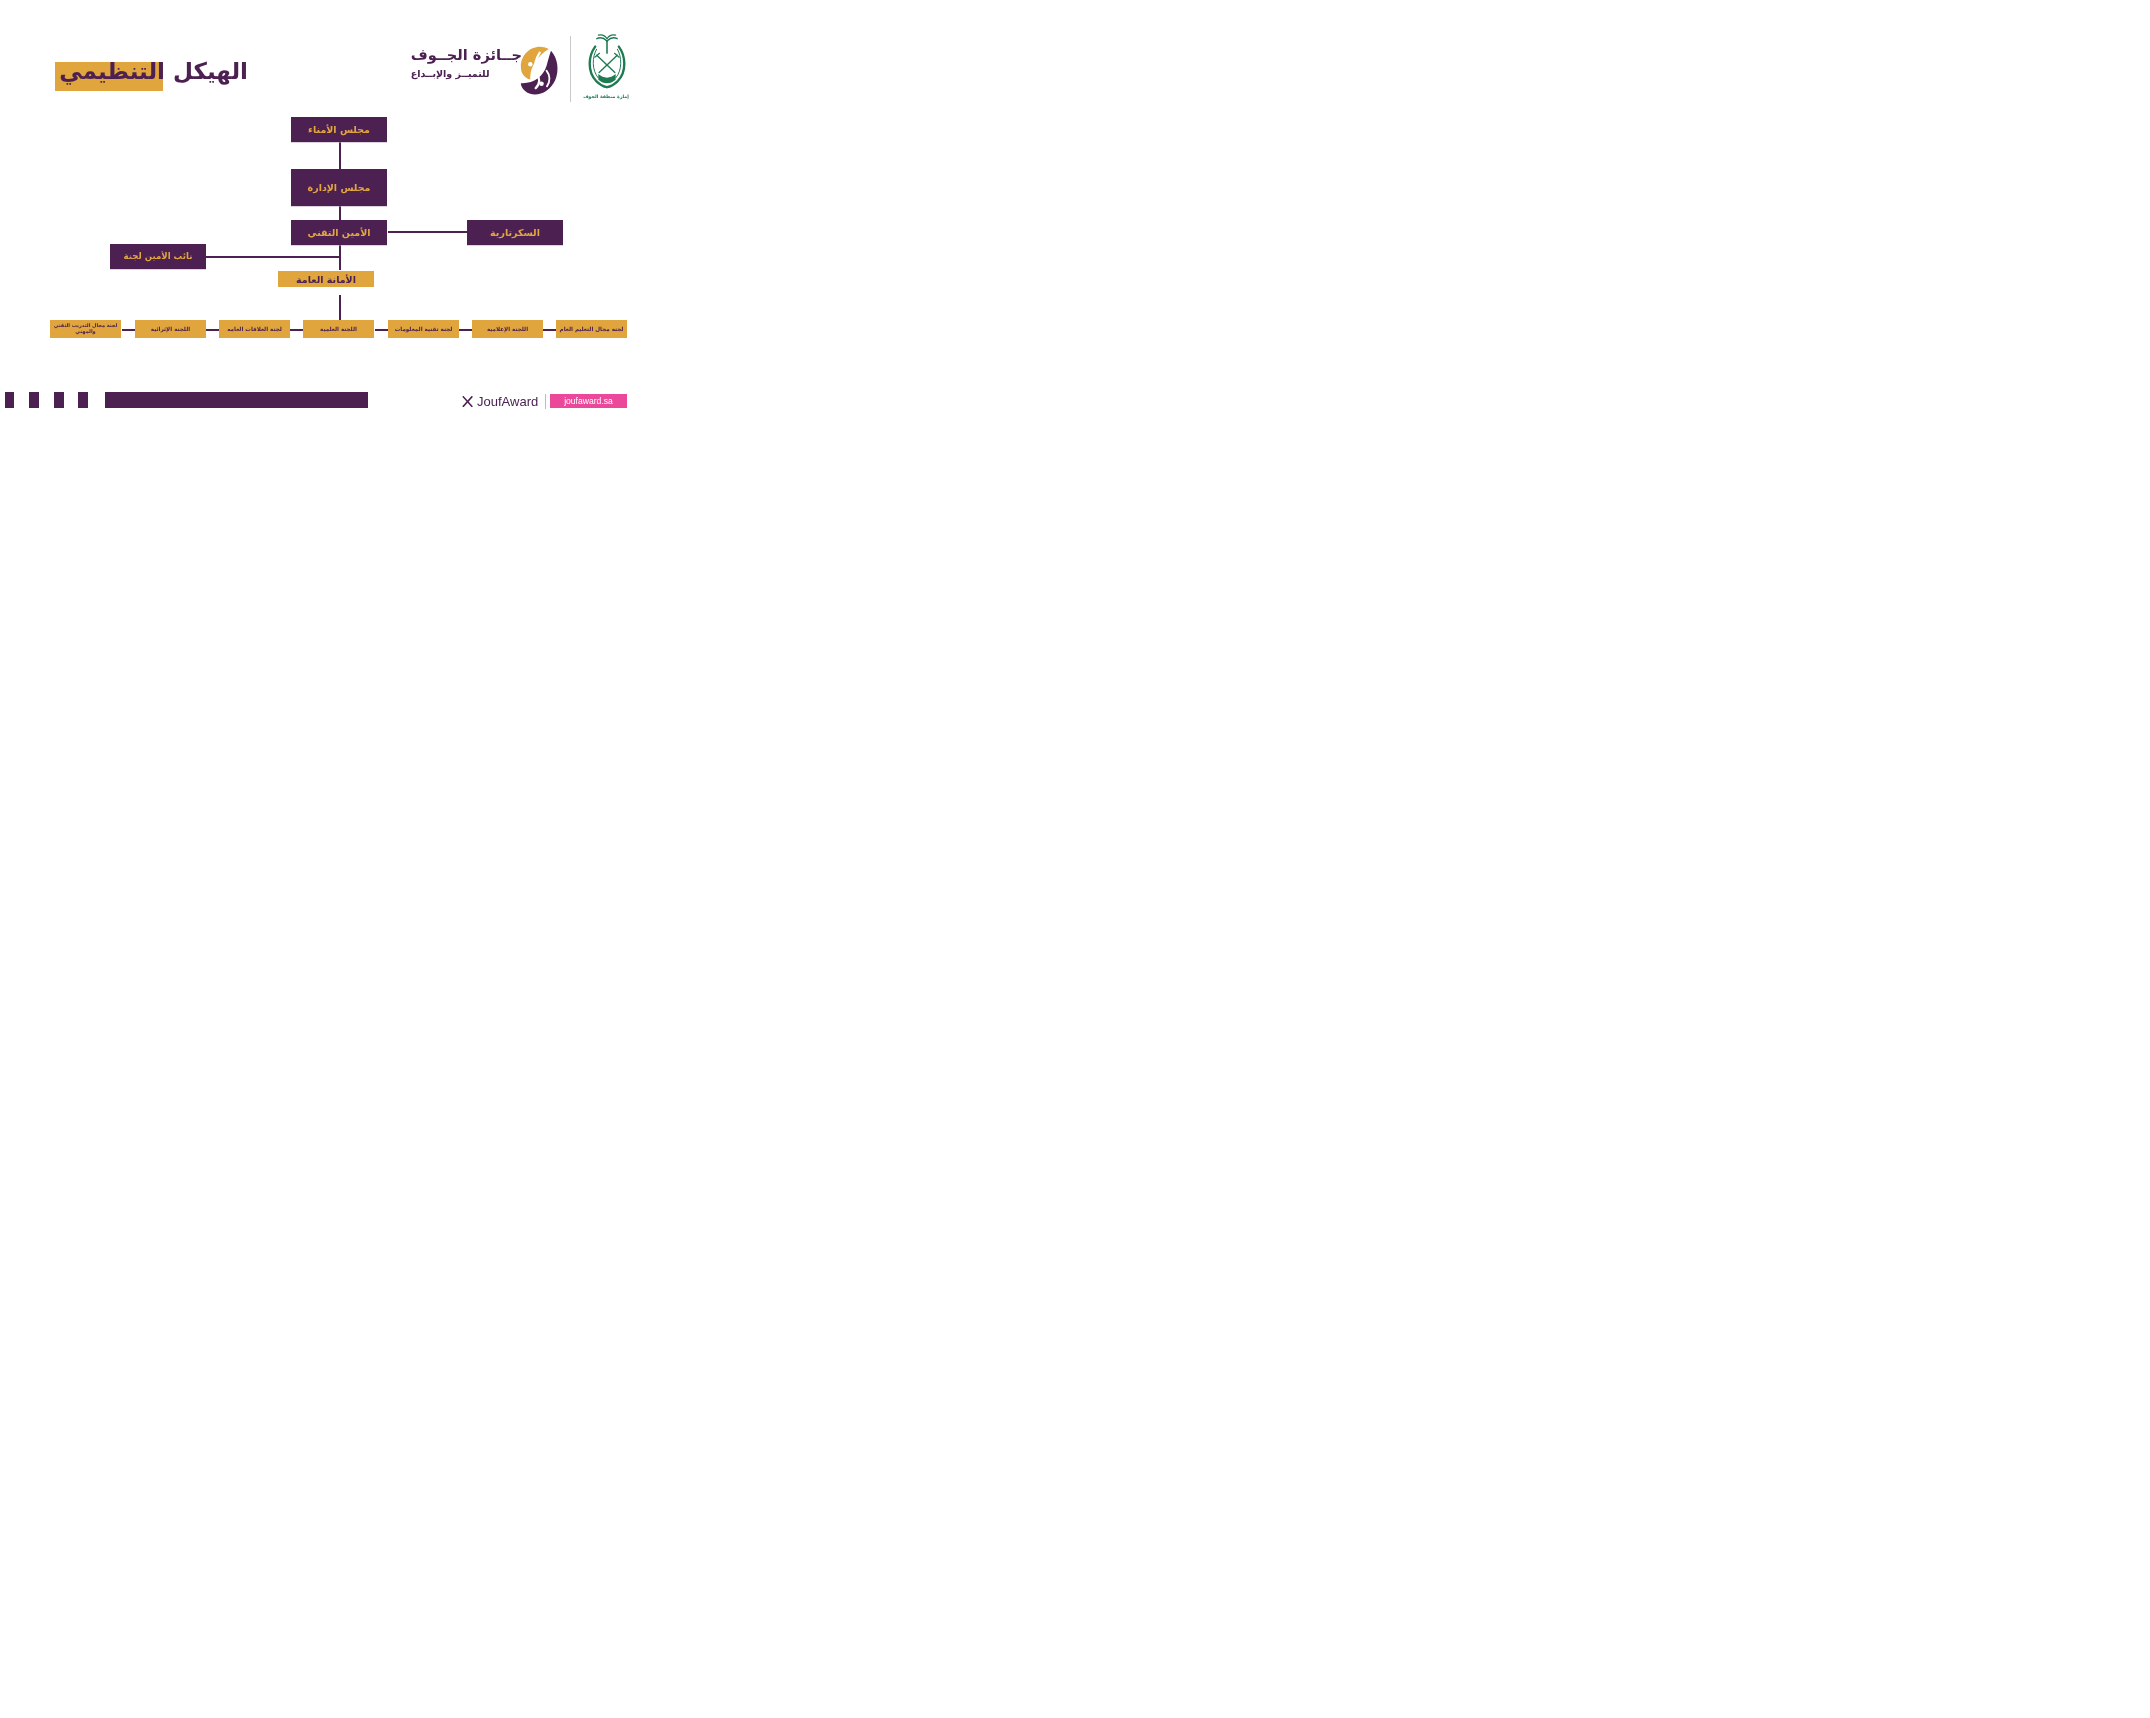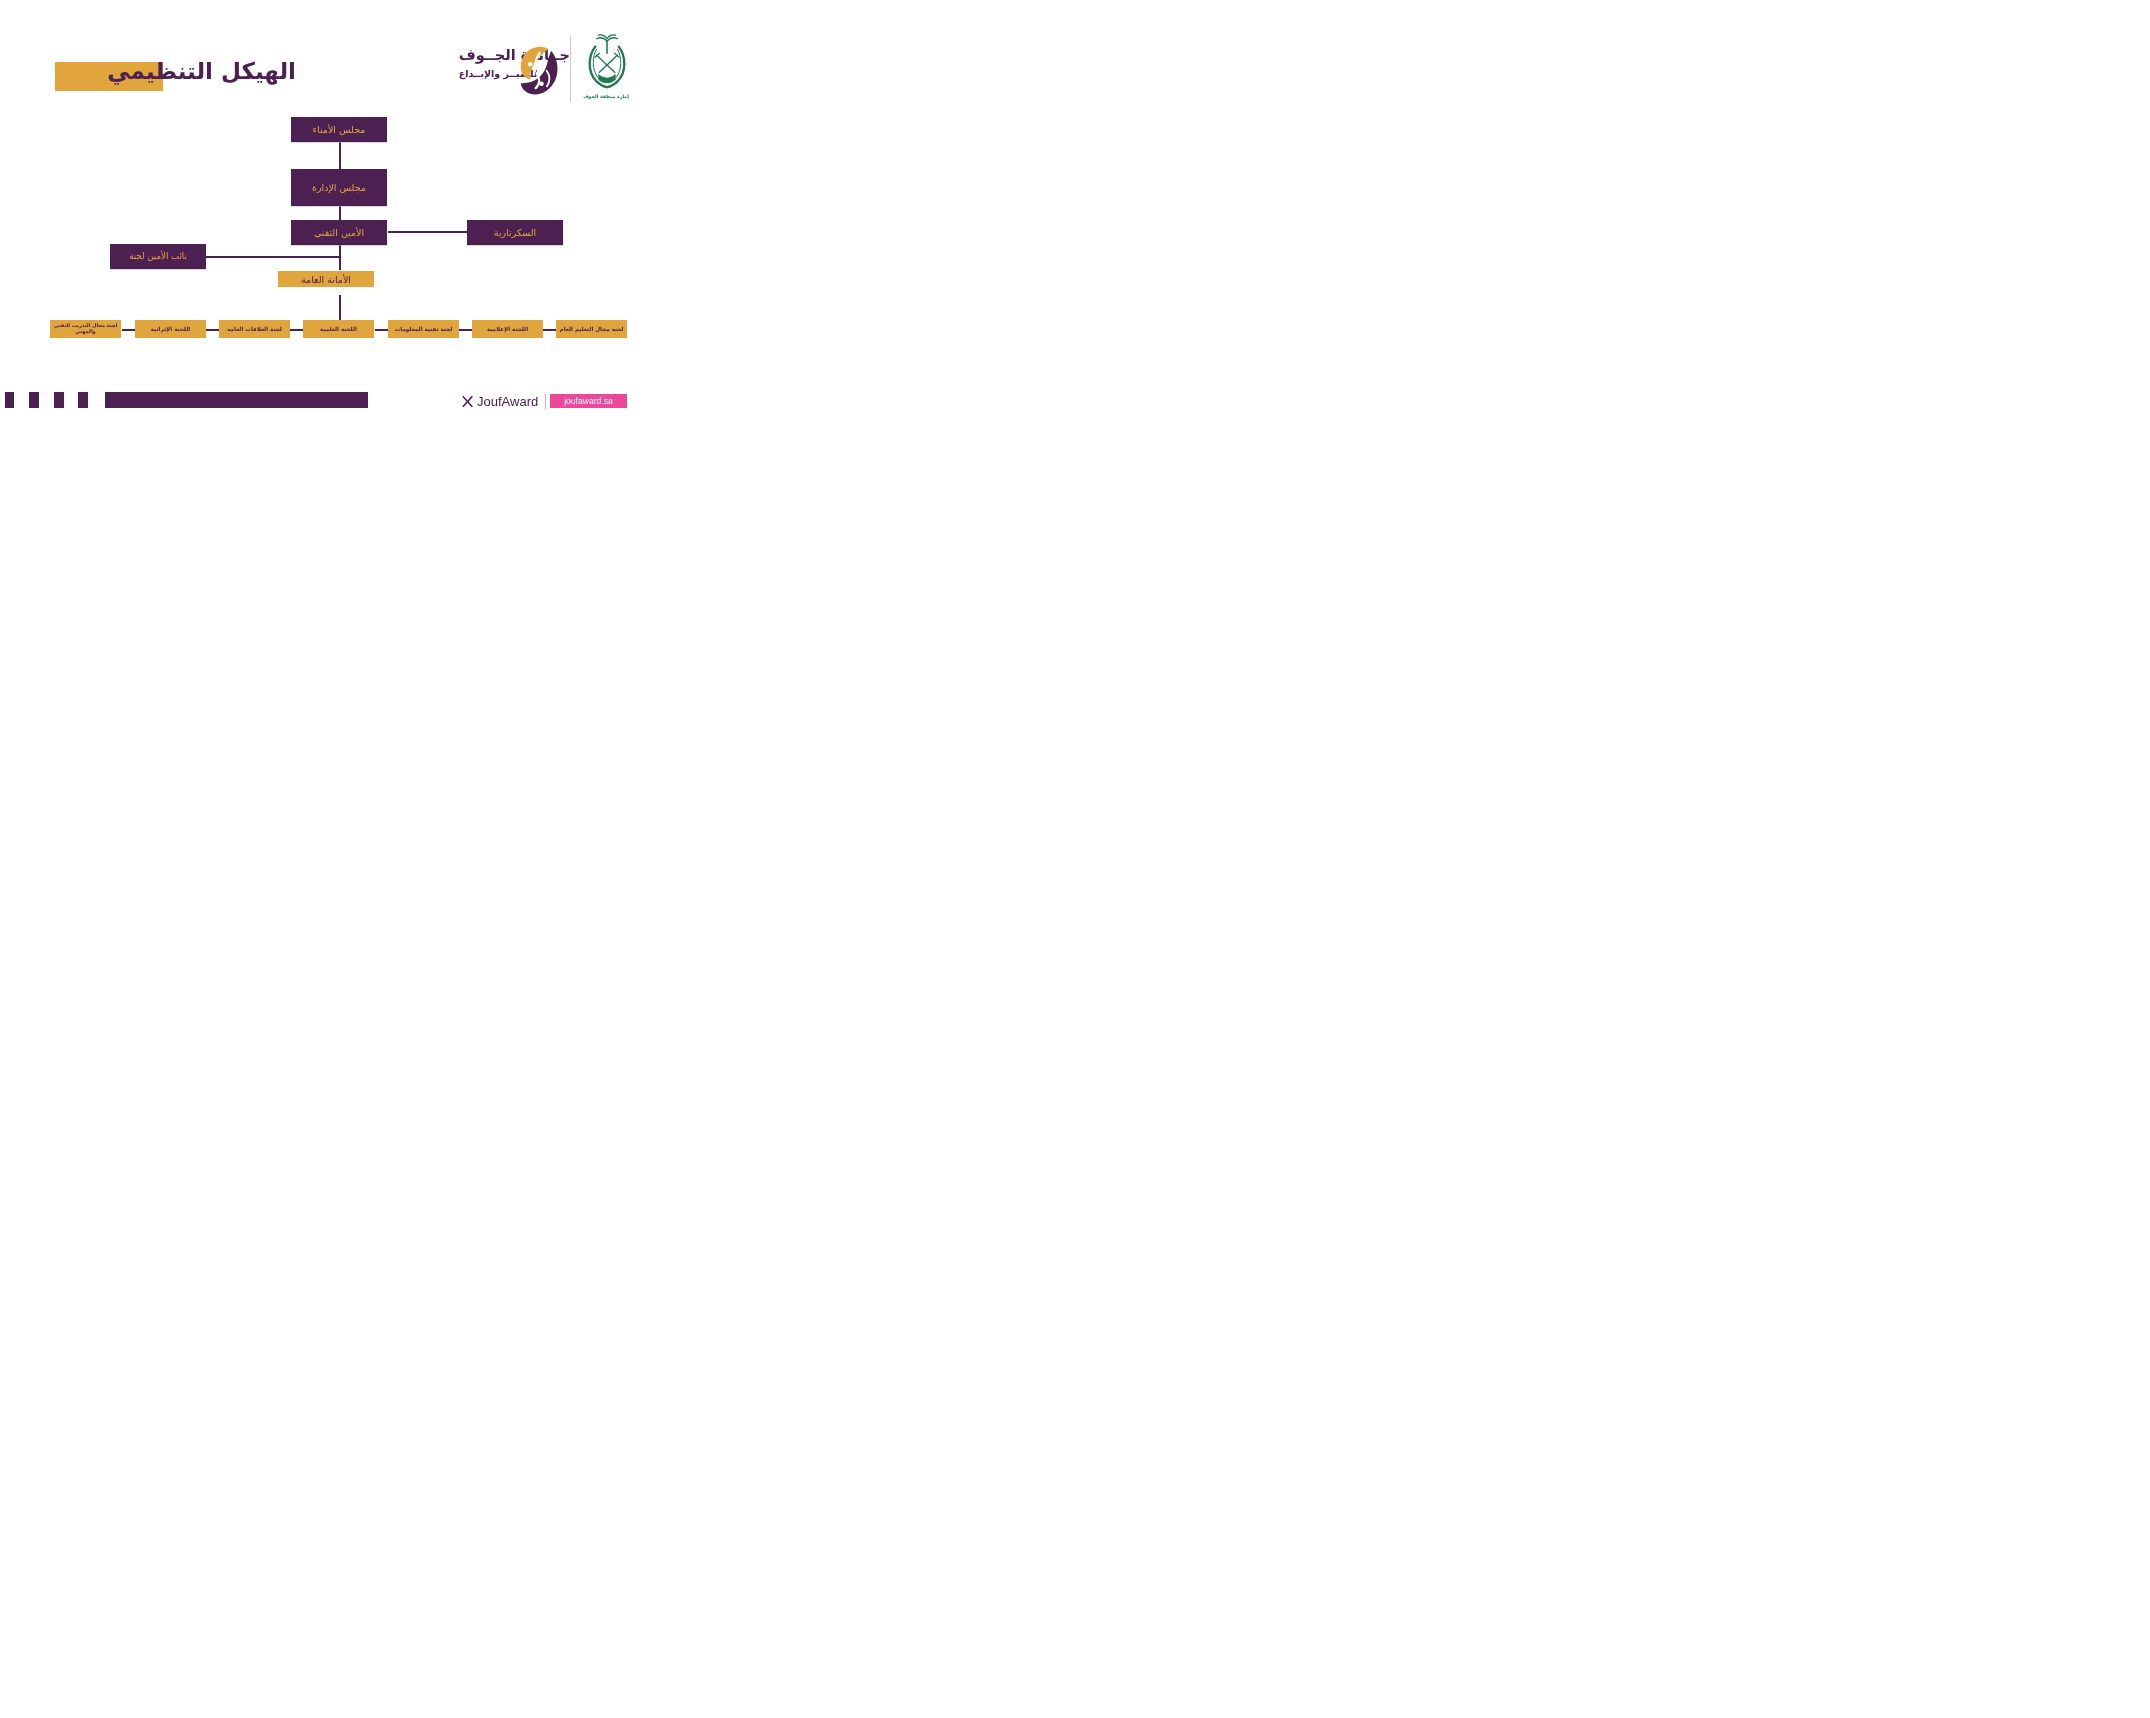--- a/index.html
+++ b/index.html
@@ -2,21 +2,20 @@
 <html lang="ar" style="font-size:6.9px"><head>
 <meta charset="utf-8">
 <style>
   html,body{margin:0;padding:0;background:#ffffff;}
   #poster{
     position:relative;
     width:664px;height:442px;
     background:#ffffff;
     overflow:hidden;
     font-family:"DejaVu Sans",sans-serif;
-    padding-left:48px;
   }
   
   .title-highlight{
     position:absolute;left:55px;top:62px;width:108px;height:29px;
     background:#E0A53C;
   }
   .page-title{
     position:absolute;right:416px;top:58px;
     font-size:23px;font-weight:bold;color:#4C2152;
     direction:rtl;white-space:nowrap;line-height:1.2;
@@ -31,21 +30,21 @@
   .award-mark{position:absolute;left:515px;top:44px;width:45px;height:55px;}
   .logo-divider{position:absolute;left:570px;top:36px;width:0.9px;height:66px;background:#c9c9c9;}
   .emblem{position:absolute;left:582px;top:34px;width:50px;height:59px;}
   .emblem-caption{
     position:absolute;left:576px;top:94px;width:60px;
     text-align:center;font-size:4.7px;font-weight:bold;color:#1F7A52;direction:rtl;
   }
   
   .node{
     position:absolute;display:flex;align-items:center;justify-content:center;
-    font-weight:normal;direction:rtl;
+    font-weight:bold;direction:rtl;
   }
   .node.purple{background:#4C2152;color:#E3A73F;box-shadow:0 0.9px 0 rgba(190,165,195,.55);}
   .node.gold{background:#E0A53C;color:#4C2152;}
   .big{font-size:9.5px;}
   .conn{position:absolute;background:#4C2152;}
   .n-trustees{left:291px;top:117px;width:96px;height:24.5px;}
   .n-directors{left:291px;top:169px;width:96px;height:37px;}
   .n-sg{left:291px;top:220px;width:96px;height:24.5px;}
   .n-secretariat{left:467px;top:220px;width:96px;height:24.5px;}
   .n-deputy{left:110px;top:244px;width:96px;height:24.5px;font-size:8.6px;}

